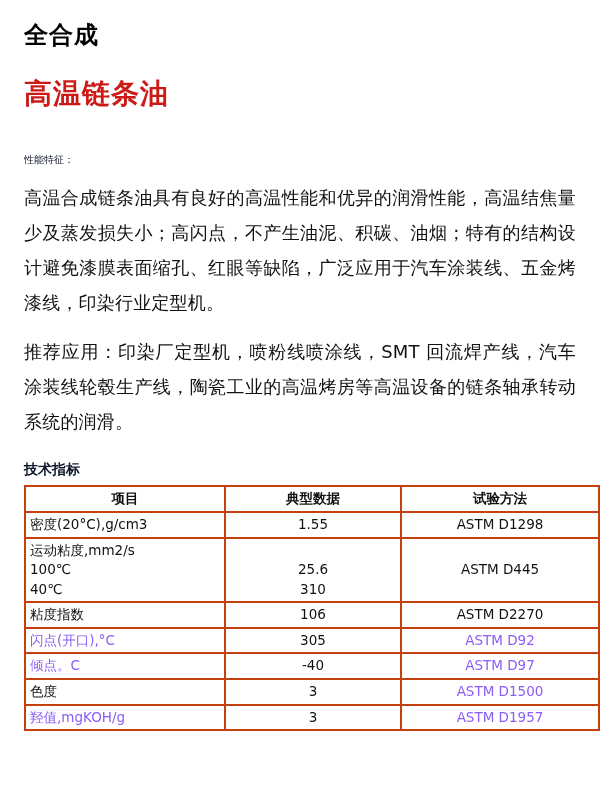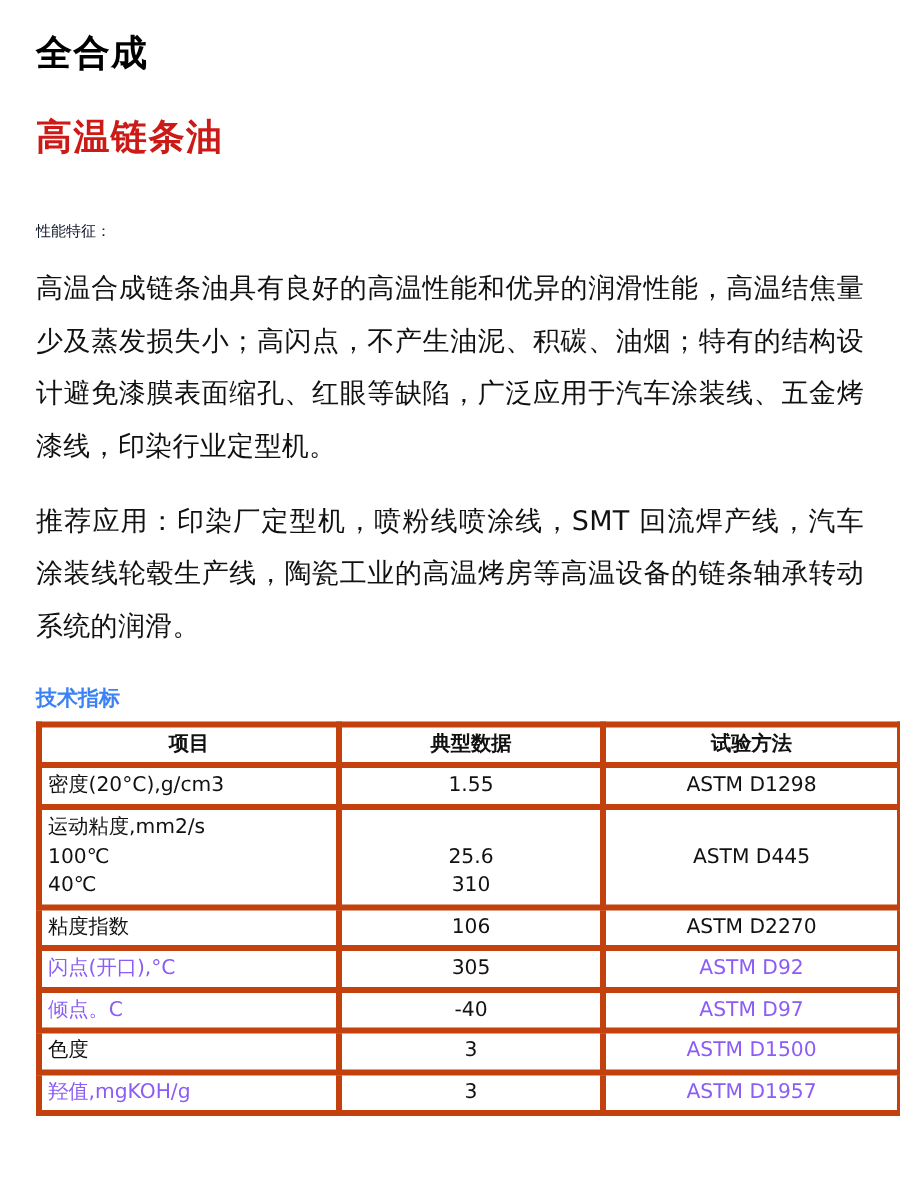--- a/index.html
+++ b/index.html
@@ -23,21 +23,21 @@
   }
   .title-main {
     font-size: 24px;
     font-weight: bold;
     color: #000000;
     letter-spacing: 1px;
     line-height: 1.15;
     margin: 6px 0 0 10px;
   }
   .title-sub {
-    font-size: 24px;
+    font-size: 28px;
     font-weight: bold;
     color: #cc1b17;
     letter-spacing: 1px;
     line-height: 1.15;
     margin: 28px 0 0 10px;
   }
   .section-label {
     font-size: 10px;
     color: #0f172a;
     margin: 42px 0 0 10px;
@@ -50,31 +50,31 @@
     margin: 12px 10px 0 10px;
     text-align: justify;
     letter-spacing: 0.2px;
   }
   .body-para.second {
     margin-top: 14px;
   }
   .tech-label {
     font-size: 14px;
     font-weight: bold;
-    color: #3b82f6;
+    color: #0f172a;
     margin: 22px 0 6px 10px;
   }
   table.spec {
     width: 574px;
     margin: 0 0 0 10px;
     border-collapse: collapse;
     table-layout: fixed;
   }
   table.spec th, table.spec td {
-    border: 4px solid #c2410c;
+    border: 2px solid #c2410c;
     font-size: 13.5px;
     padding: 2px 4px;
     line-height: 1.45;
     vertical-align: middle;
   }
   table.spec th {
     font-weight: bold;
     text-align: center;
     height: 24px;
   }

